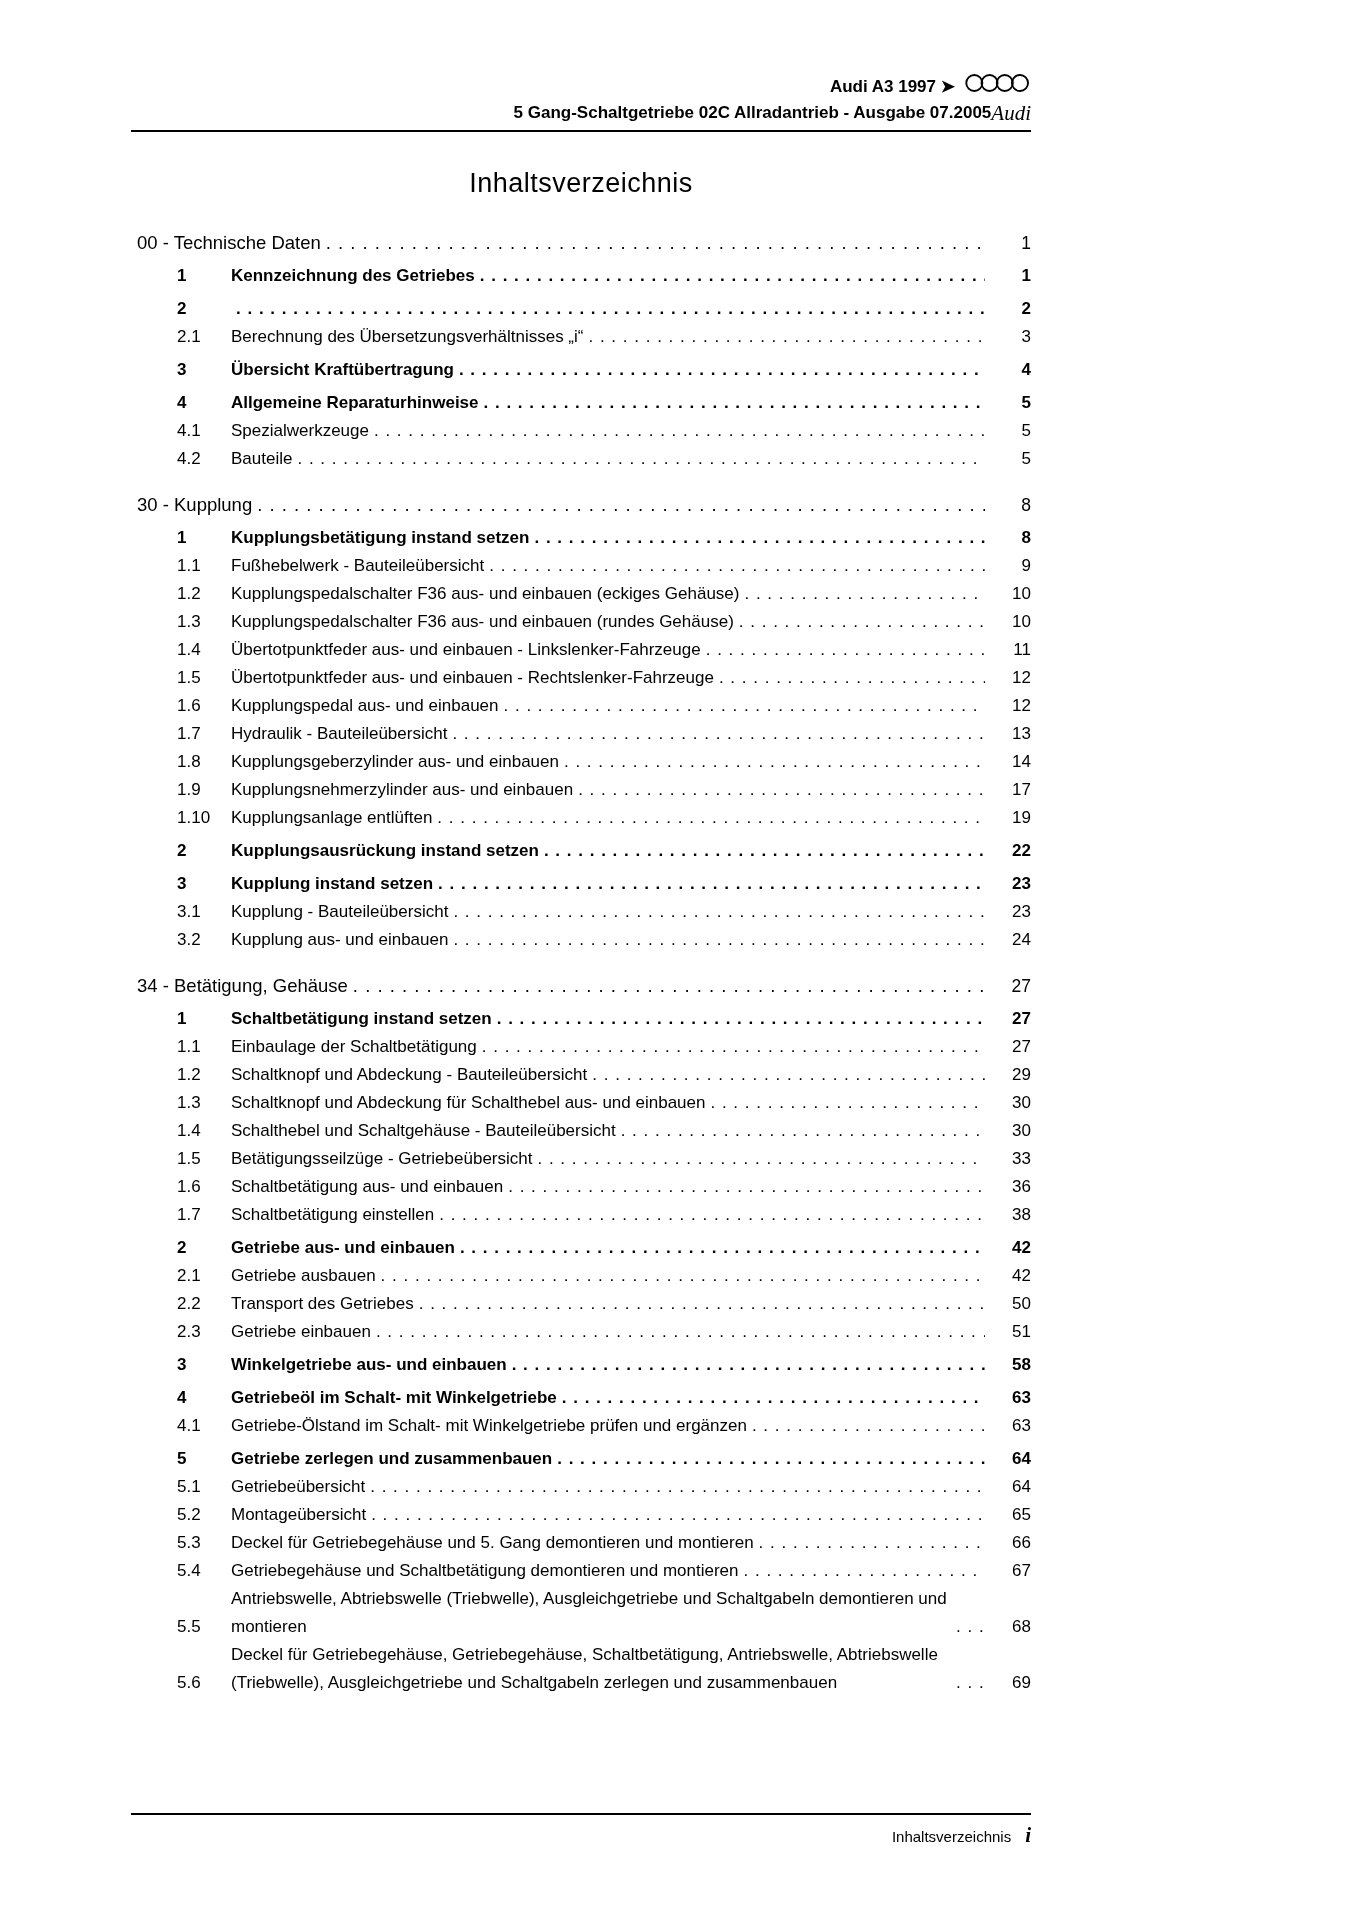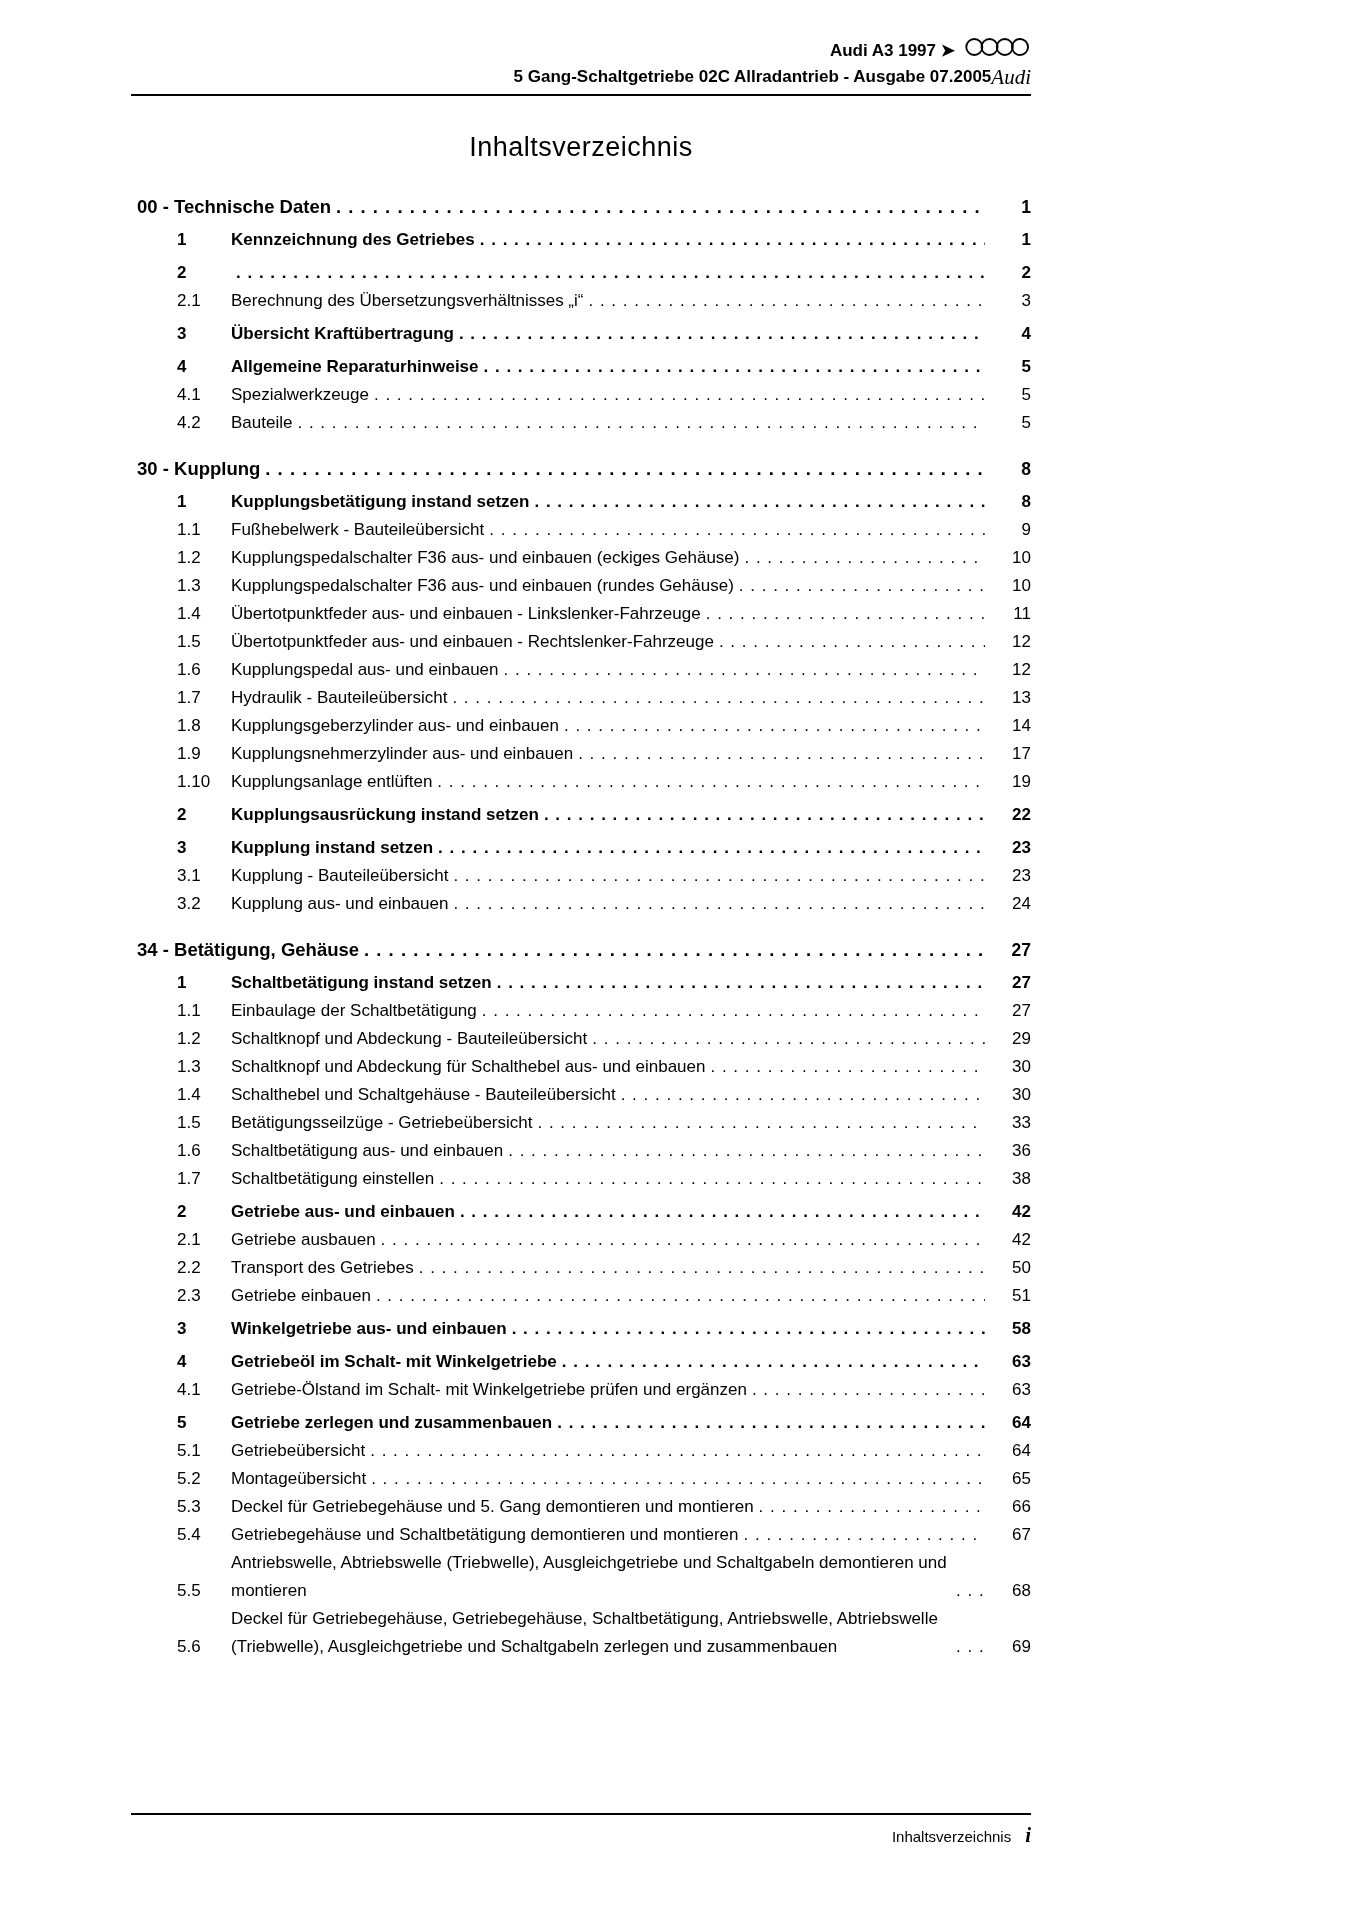--- a/index.html
+++ b/index.html
@@ -13,21 +13,21 @@
     color: #000;
     overflow: hidden;
   }
   .content {
     position: absolute;
     left: 131px;
     top: 0;
     width: 900px;
   }
   
-  .hdr { padding-top: 36px; }
+  .hdr { padding-top: 72px; }
   .hdr-line1 {
     display: flex;
     justify-content: flex-end;
     align-items: center;
     gap: 10px;
     font-weight: bold;
     font-size: 17px;
     line-height: 24px;
   }
   .hdr-line2 {
@@ -82,21 +82,21 @@
     white-space: nowrap;
     padding: 0 5px;
     letter-spacing: 1px;
   }
   .toc-row .page-num {
     flex: 0 0 46px;
     text-align: right;
   }
   .toc-row.bold { font-weight: bold; margin-top: 5px; }
   .toc-section {
-    font-weight: bold;
+    font-weight: normal;
     font-size: 18.5px;
     margin-top: 18px;
     margin-bottom: 3px;
   }
   .toc-section .sec-label {
     flex: 0 1 auto;
     padding-left: 6px;
   }
   .toc-section .page-num { font-size: 17.5px; }
   

